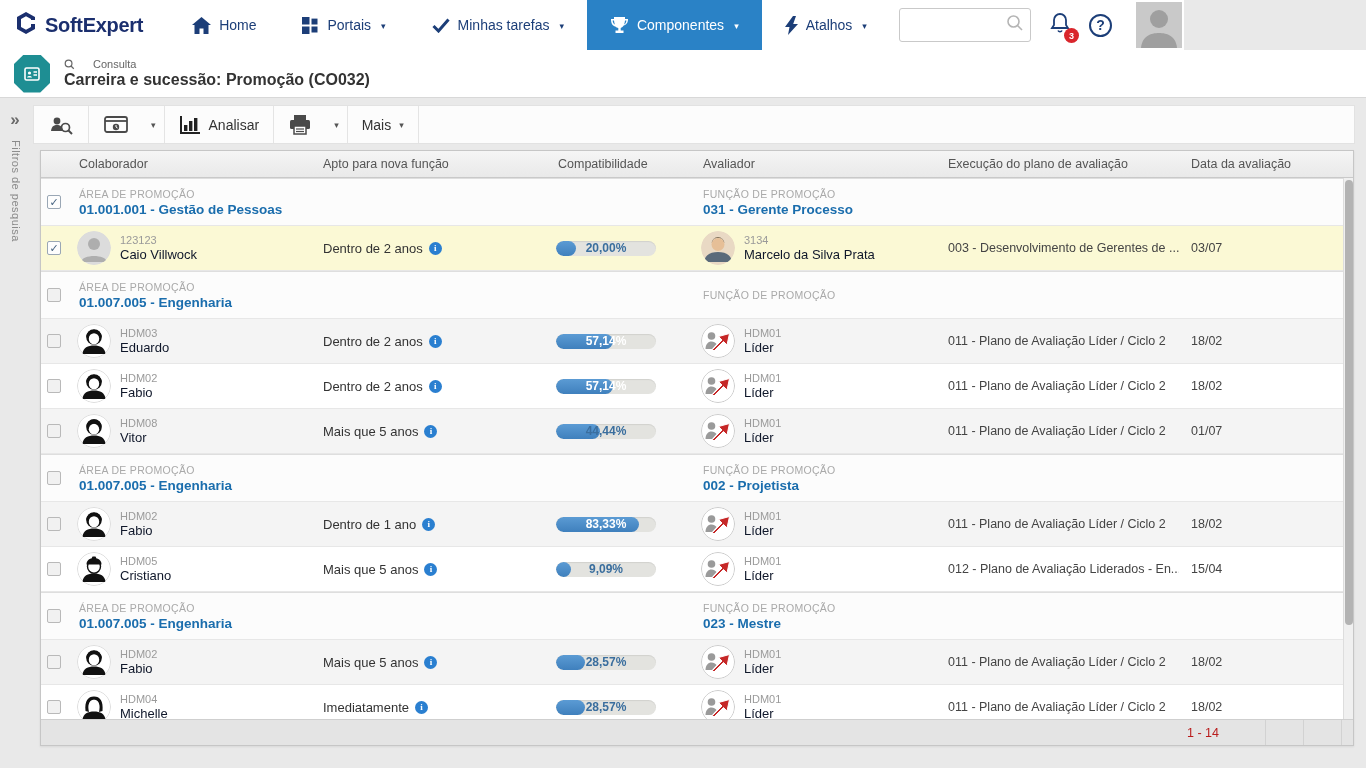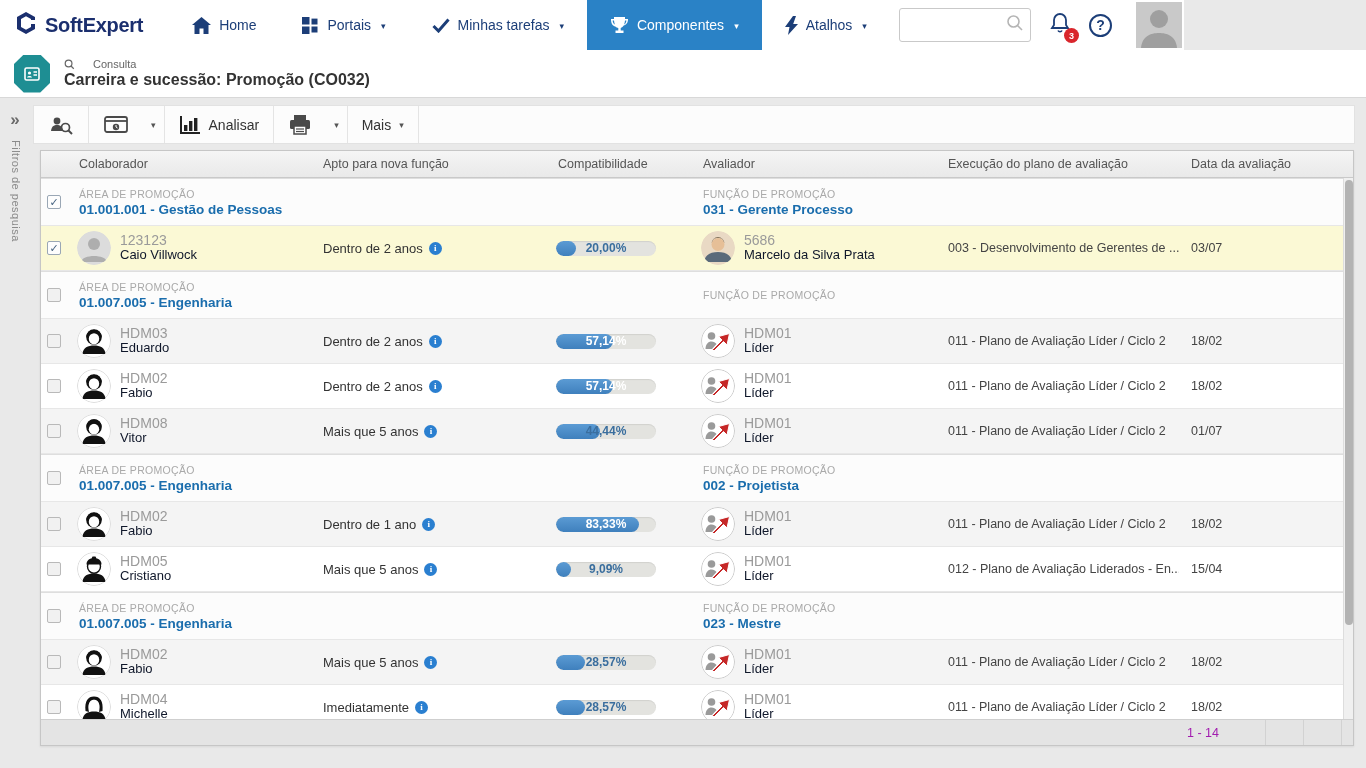--- a/index.html
+++ b/index.html
@@ -76,21 +76,21 @@
   .checkbox:not(.checked){border-color:#b9b9b9;background:#f1f1f1;color:transparent;}
 
   .group-block{padding-left:12px;}
   .group-label{font-size:10.5px;color:#a9a9a9;letter-spacing:0.3px;}
   .group-value{font-size:13.5px;font-weight:bold;color:#1a6dad;margin-top:2px;cursor:pointer;}
   .span-area{grid-column:2 / span 3;}
   .span-funcao{grid-column:5 / span 3;}
 
   .person-cell{display:flex;align-items:center;gap:9px;padding-left:10px;overflow:hidden;}
   .avatar{width:34px;height:34px;border-radius:50%;overflow:hidden;flex:none;}
-  .p-id{font-size:14px;color:#9a9a9a;line-height:14px;}
+  .p-id{font-size:11px;color:#9a9a9a;line-height:14px;}
   .p-name{font-size:13px;color:#0f172a;line-height:16px;white-space:nowrap;}
 
   .apto-cell{padding-left:12px;font-size:13px;color:#333;display:flex;align-items:center;gap:6px;}
   .info-icon{width:13px;height:13px;border-radius:50%;background:#2a7fd0;color:#fff;
     font-size:9px;font-weight:bold;font-family:"Liberation Serif",serif;display:inline-flex;
     align-items:center;justify-content:center;cursor:pointer;flex:none;}
 
   .compat-cell{padding-left:10px;}
   .pbar{position:relative;width:100px;height:15px;border-radius:8px;background:#e3e3df;
     box-shadow:inset 0 1px 1px rgba(0,0,0,0.08);overflow:hidden;}
@@ -105,21 +105,21 @@
 
   
   .vscroll{position:absolute;right:0;top:27px;width:10px;height:543px;background:#f0f0f0;
     border-left:1px solid #ddd;}
   .vthumb{position:absolute;left:1px;top:2px;width:8px;height:82%;background:#b3b3b3;
     border-radius:4px;cursor:pointer;}
 
   
   .tfoot{position:absolute;left:0;bottom:0;width:100%;height:26px;background:#e4e4e4;
     border-top:1px solid #cfcfcf;display:flex;align-items:center;}
-  .tfoot .pg-label{margin-left:auto;font-size:12.5px;color:#a21caf;padding-right:46px;}
+  .tfoot .pg-label{margin-left:auto;font-size:12.5px;color:#b91c1c;padding-right:46px;}
   .pg-cell{width:38px;height:100%;border-left:1px solid #d2d2d2;cursor:pointer;}
   .pg-corner{width:12px;height:100%;border-left:1px solid #d2d2d2;}
 </style>
 </head>
 <body>
 
 <div class="topbar">
   <div class="brand">
     <span>
       <svg width="24" height="24" viewBox="0 0 24 24">
@@ -334,21 +334,21 @@
       </div>
     </div>
     <div class="person-cell">
       <div class="avatar"><svg width="34" height="34" viewBox="0 0 34 34">
               <circle cx="17" cy="17" r="17" fill="#e9d9c4"></circle>
               <path d="M3 31c1-8 8-10 14-10s13 2 14 10z" fill="#5a6a7a"></path>
               <circle cx="17" cy="13.5" r="6.5" fill="#e6bf97"></circle>
               <path d="M10.5 12.5a6.5 6.5 0 0 1 13 0c-1.5-4.5-3-5.5-6.5-5.5s-5 1-6.5 5.5z" fill="#806f58"></path>
             </svg></div>
       <div>
-        <div class="p-id">5686</div>
+        <div class="p-id">3134</div>
         <div class="p-name">Marcelo da Silva Prata</div>
       </div>
     </div>
     <div class="plano-cell">003 - Desenvolvimento de Gerentes de ...</div>
     <div class="date-cell">03/07</div>
   </div>
       <div class="row group grid-cols">
     <div class="cb-cell">
           <div class="checkbox">✓</div>
         </div>

